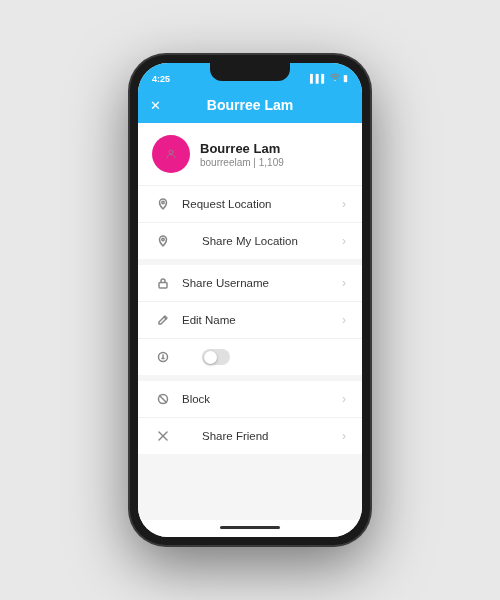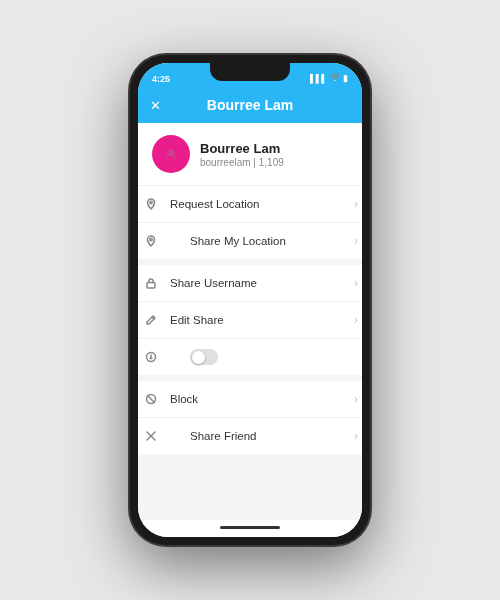--- a/index.html
+++ b/index.html
@@ -148,21 +148,21 @@
     }
 
     .menu-group {
       background: #fff;
       margin-bottom: 6px;
     }
 
     .menu-item {
       display: flex;
       align-items: center;
-      padding: 9px 4px;
+      padding: 9px 16px;
       border-bottom: 1px solid #f0f0f0;
       cursor: pointer;
       position: relative;
     }
 
     .menu-item:last-child {
       border-bottom: none;
       gap: 20px;
     }
 
@@ -315,21 +315,21 @@
           <span class="menu-label">Share Username</span>
           <span class="menu-chevron">›</span>
         </div>
         <div class="menu-item">
           <span class="menu-icon">
             <svg viewBox="0 0 12 12">
               <path d="M8 2l2 2-6 6H2V8z"></path>
               <path d="M7 3l2 2"></path>
             </svg>
           </span>
-          <span class="menu-label">Edit Share</span>
+          <span class="menu-label">Edit Name</span>
           <span class="menu-chevron">›</span>
         </div>
         <div class="menu-item">
           <span class="menu-icon">
             <svg viewBox="0 0 12 12">
               <circle cx="6" cy="6" r="4.5"></circle>
               <path d="M6 4v3"></path>
               <path d="M5 7.5h2"></path>
             </svg>
           </span>

